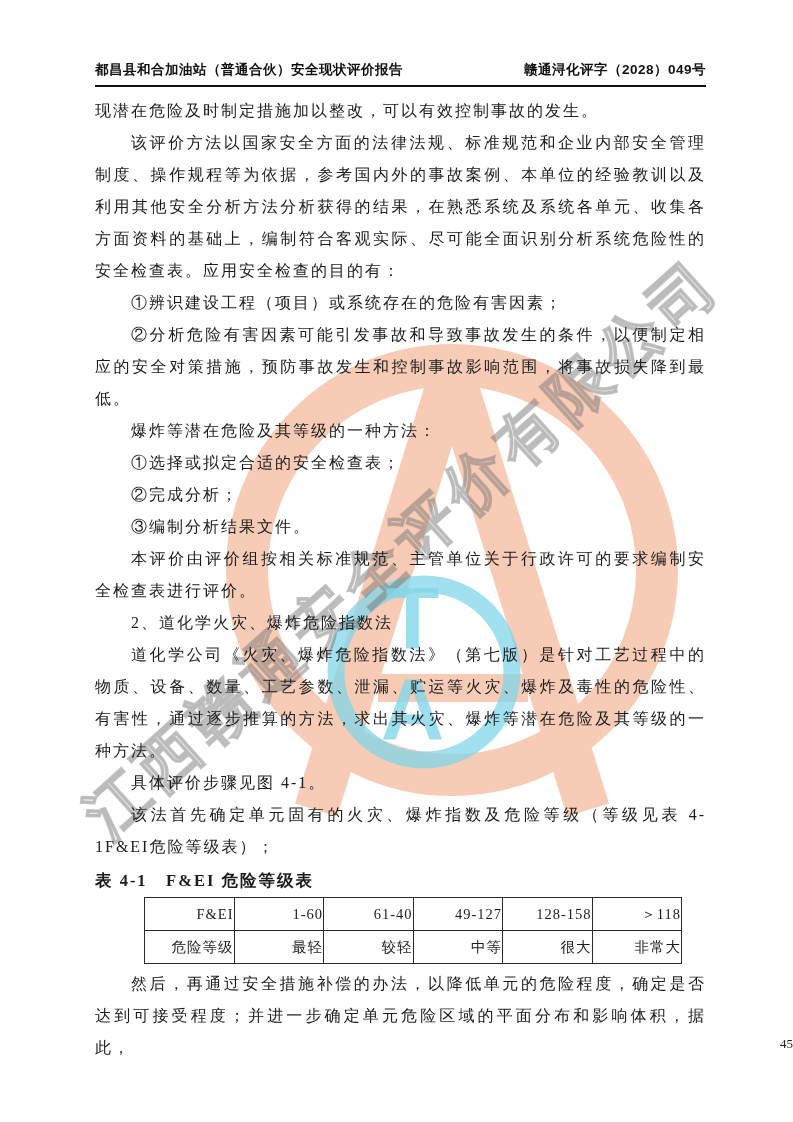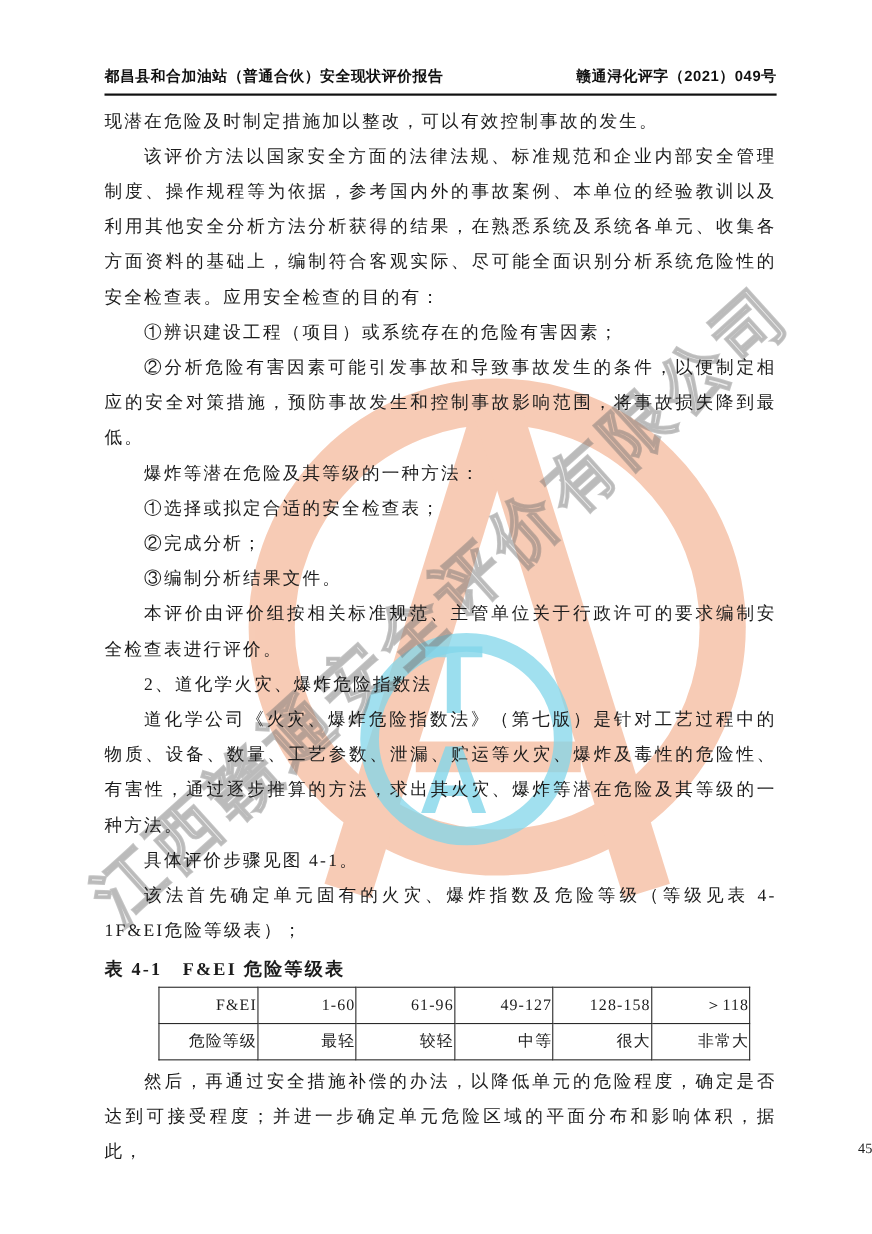--- a/index.html
+++ b/index.html
@@ -86,21 +86,21 @@
       <g stroke="rgba(130,214,234,0.75)" fill="none">
         <circle cx="424" cy="672" r="88" stroke-width="17"></circle>
       </g>
     </svg>
     <div class="wm-text">江西赣通安全评价有限公司</div>
     <div class="wm-accent">TA</div>
   </div>
 
   <div class="header">
     <span>都昌县和合加油站（普通合伙）安全现状评价报告</span>
-    <span>赣通浔化评字（2021）049号</span>
+    <span>赣通浔化评字（2028）049号</span>
   </div>
   <div class="rule"></div>
 
   <div class="content">
     <p class="para">现潜在危险及时制定措施加以整改，可以有效控制事故的发生。</p>
     <p class="para ind">该评价方法以国家安全方面的法律法规、标准规范和企业内部安全管理制度、操作规程等为依据，参考国内外的事故案例、本单位的经验教训以及利用其他安全分析方法分析获得的结果，在熟悉系统及系统各单元、收集各方面资料的基础上，编制符合客观实际、尽可能全面识别分析系统危险性的安全检查表。应用安全检查的目的有：</p>
     <p class="para ind">①辨识建设工程（项目）或系统存在的危险有害因素；</p>
     <p class="para ind">②分析危险有害因素可能引发事故和导致事故发生的条件，以便制定相应的安全对策措施，预防事故发生和控制事故影响范围，将事故损失降到最低。</p>
     <p class="para ind">爆炸等潜在危险及其等级的一种方法：</p>
     <p class="para ind">①选择或拟定合适的安全检查表；</p>
@@ -112,21 +112,21 @@
     <p class="para ind">具体评价步骤见图 4-1。</p>
     <p class="para ind">该法首先确定单元固有的火灾、爆炸指数及危险等级（等级见表 4-1F&amp;EI危险等级表）；</p>
 
     <div class="tbl-title">表 4-1　F&amp;EI 危险等级表</div>
 
     <table class="fei">
       <tbody>
         <tr>
           <td>F&amp;EI</td>
           <td>1-60</td>
-          <td>61-96</td>
+          <td>61-40</td>
           <td>49-127</td>
           <td>128-158</td>
           <td>＞118</td>
         </tr>
         <tr>
           <td>危险等级</td>
           <td>最轻</td>
           <td>较轻</td>
           <td>中等</td>
           <td>很大</td>

